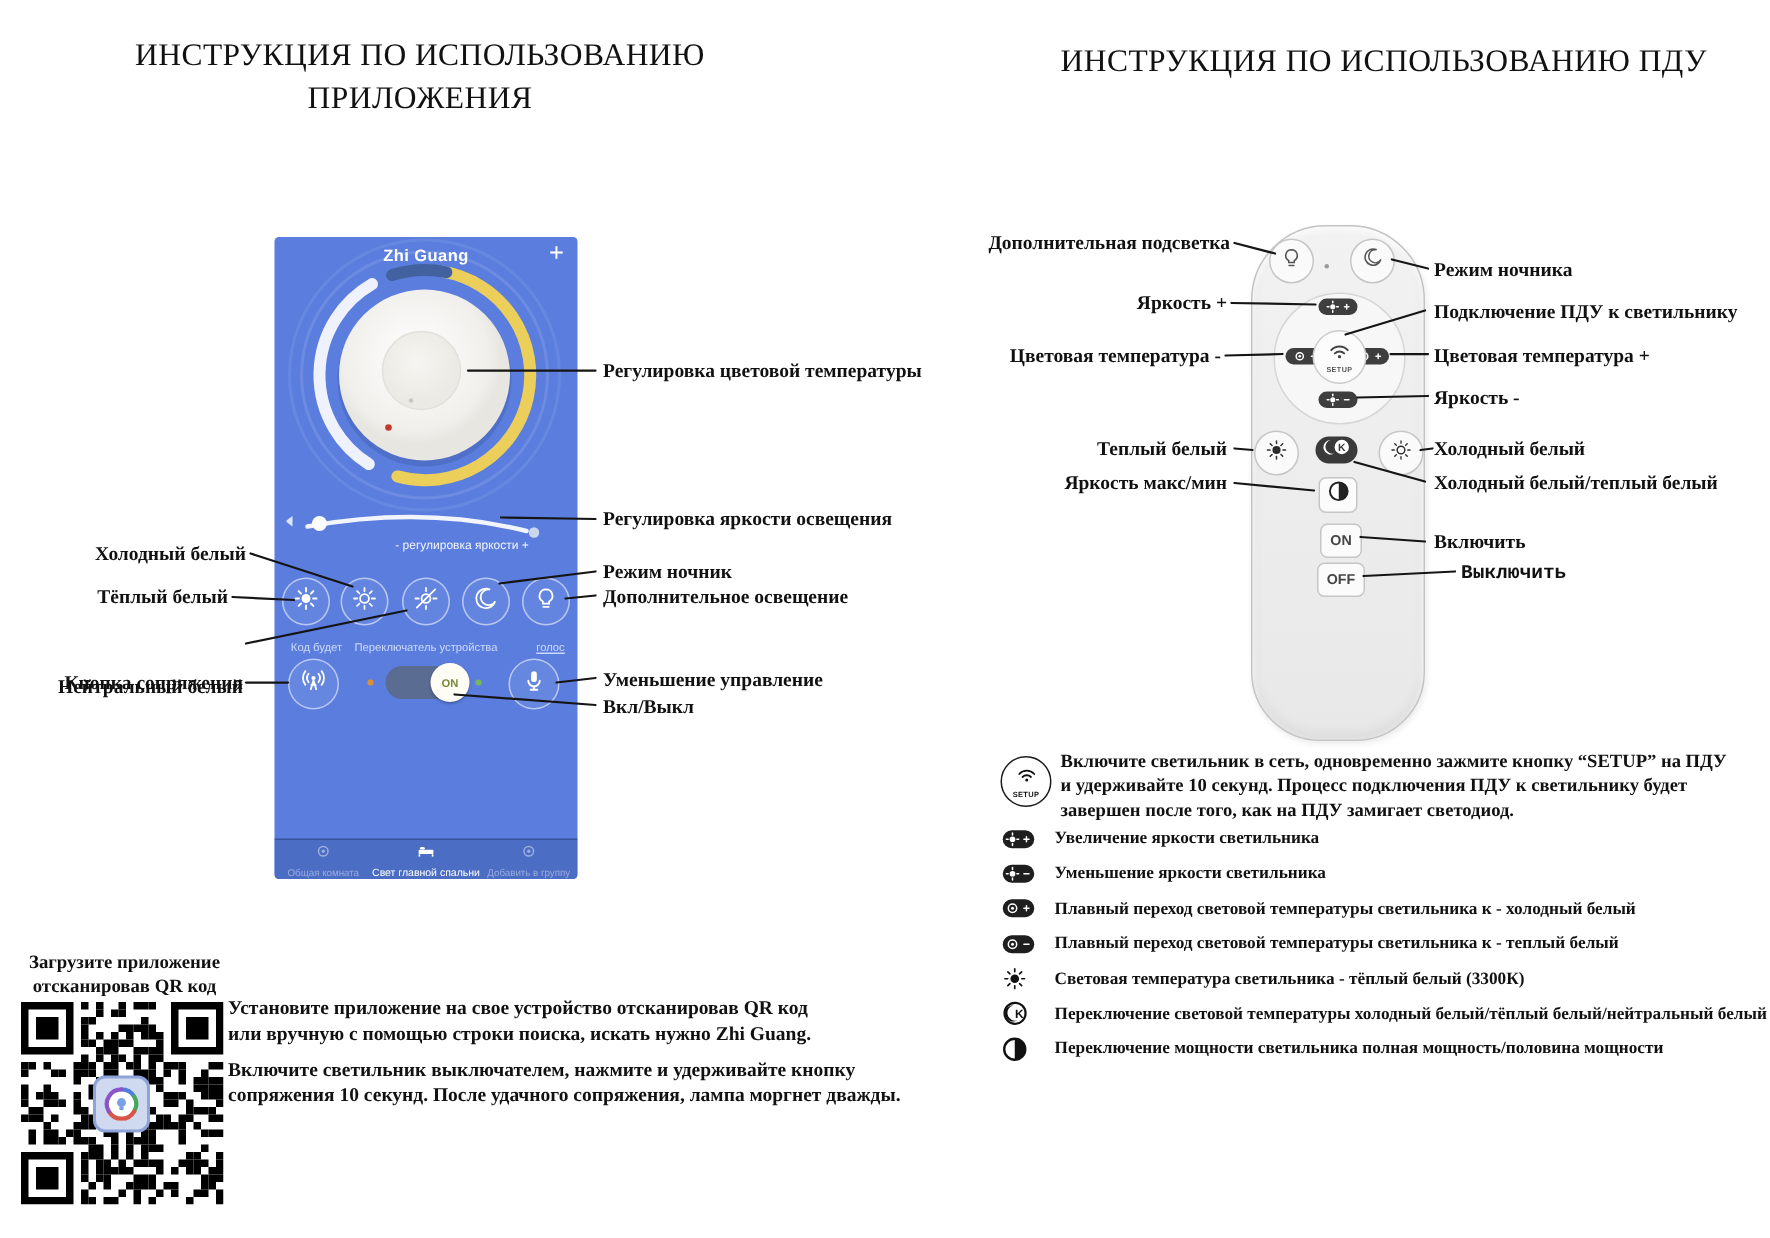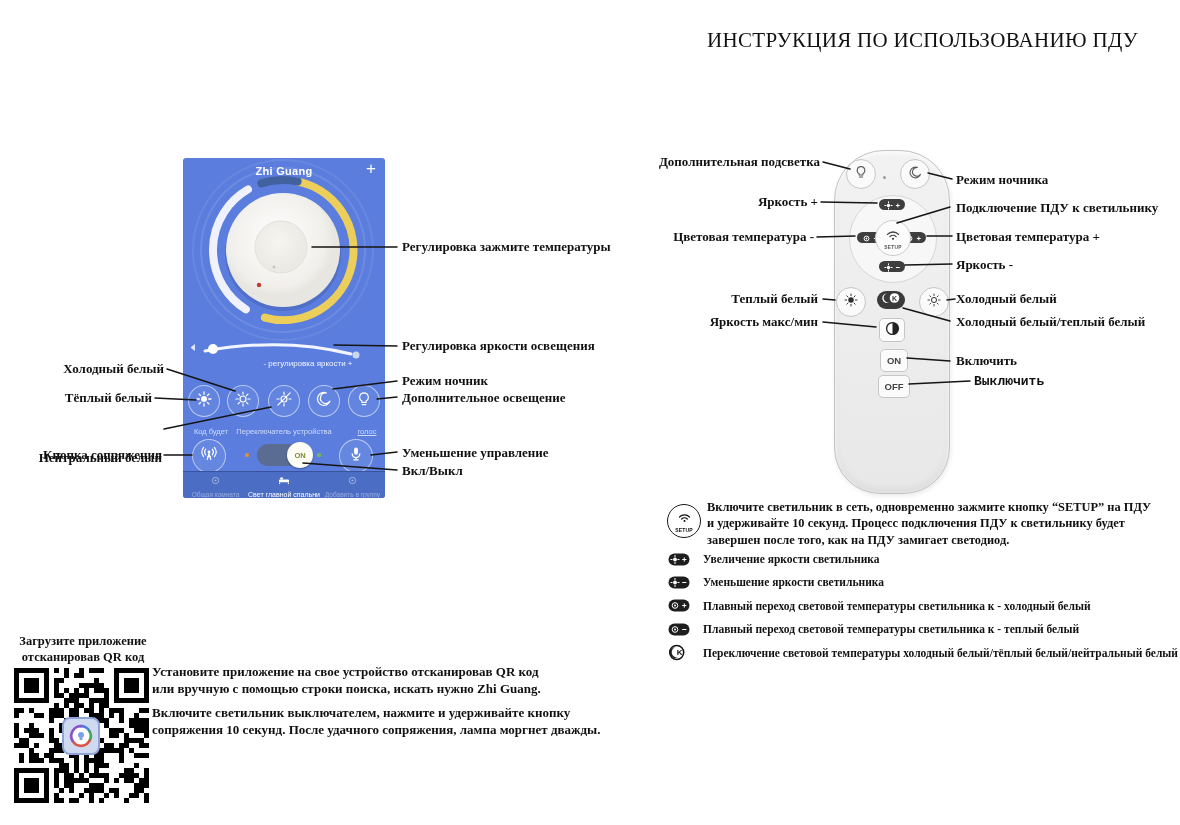--- a/index.html
+++ b/index.html
@@ -5,21 +5,21 @@
   html,body{margin:0;padding:0;background:#fff;}
   #canvas{position:relative;width:1180px;height:825px;background:#fff;overflow:hidden;
           font-family:"Liberation Serif",serif;color:#111;}
   .abs{position:absolute;}
   .title{position:absolute;font-size:21px;line-height:1.4;text-align:center;white-space:pre-line;letter-spacing:.3px;}
   .callout{position:absolute;font-weight:700;font-size:13px;line-height:1.1;white-space:nowrap;}
   .para{position:absolute;font-weight:700;font-size:13px;line-height:1.34;white-space:pre-line;}
   .lines{position:absolute;left:0;top:0;pointer-events:none;}
 
   
-  .app{position:absolute;left:183px;top:158px;width:202px;height:340px;border-radius:3px;overflow:hidden;
+  .app{position:absolute;left:183px;top:158px;width:202px;height:428px;border-radius:3px;overflow:hidden;
        background:var(--app-background,#5b7ede);font-family:"Liberation Sans",sans-serif;}
   .app-hdr{position:absolute;top:7px;left:0;right:0;text-align:center;color:#fff;font-size:11px;font-weight:700;letter-spacing:.3px;}
   .app-add{position:absolute;top:1px;right:9px;color:#fff;font-size:17px;font-weight:400;}
   .mode-btn{position:absolute;top:227px;width:30px;height:30px;border-radius:50%;
             border:1px solid rgba(255,255,255,.55);background:rgba(255,255,255,.06);
             display:flex;align-items:center;justify-content:center;}
   .small-lbl{position:absolute;top:269px;font-size:7.5px;color:rgba(222,233,255,.85);text-align:center;white-space:nowrap;}
   .round-btn{position:absolute;top:281px;width:32px;height:32px;border-radius:50%;
              border:1px solid rgba(255,255,255,.55);background:rgba(255,255,255,.07);
              display:flex;align-items:center;justify-content:center;}
@@ -65,20 +65,22 @@
   .qr-caption{position:absolute;left:14px;top:634px;width:138px;text-align:center;font-weight:700;
               font-size:12.5px;line-height:1.25;white-space:pre-line;}
   .qr-app-icon{position:absolute;left:62px;top:717px;width:38px;height:38px;border-radius:8px;
                background:#cfd9f0;border:2px solid #8fa3d6;display:flex;align-items:center;justify-content:center;box-sizing:border-box;}
 </style>
 </head>
 <body>
 
 <div id="canvas">
 
+  <div class="title" style="left:60px;top:22px;width:440px;">ИНСТРУКЦИЯ ПО ИСПОЛЬЗОВАНИЮ
+ПРИЛОЖЕНИЯ</div>
   <div class="title" style="left:700px;top:26px;width:445px;">ИНСТРУКЦИЯ ПО ИСПОЛЬЗОВАНИЮ ПДУ</div>
 
   <div class="app">
     <svg class="abs" style="left:0;top:0" width="202" height="215" viewBox="0 0 202 215">
       <defs>
         <radialGradient id="dg" cx="45%" cy="40%">
             <stop offset="0%" stop-color="#ffffff"></stop>
             <stop offset="85%" stop-color="#f1efeb"></stop>
             <stop offset="100%" stop-color="#e8e6e1"></stop>
           </radialGradient>
@@ -216,21 +218,21 @@
             </svg></span>
         <span class="tl">Добавить в группу</span>
       </div>
     </div>
   </div>
 
   <div class="callout" style="right:1016px;top:362px;">Холодный белый</div>
   <div class="callout" style="right:1028px;top:391px;">Тёплый белый</div>
   <div class="callout" style="right:1018px;top:423px;margin-top:28px;">Нейтральный белый</div>
   <div class="callout" style="right:1018px;top:448px;">Кнопка сопряжения</div>
-  <div class="callout" style="left:402px;top:240px;">Регулировка зажмите температуры</div>
+  <div class="callout" style="left:402px;top:240px;">Регулировка цветовой температуры</div>
   <div class="callout" style="left:402px;top:339px;">Регулировка яркости освещения</div>
   <div class="callout" style="left:402px;top:374px;">Режим ночник</div>
   <div class="callout" style="left:402px;top:391px;">Дополнительное освещение</div>
   <div class="callout" style="left:402px;top:446px;">Уменьшение управление</div>
   <div class="callout" style="left:402px;top:464px;">Вкл/Выкл</div>
 
   <div class="remote">
     <div class="rc-round" style="left:11px;top:8px;width:28px;height:28px;">
       <span><svg width="16" height="16" viewBox="0 0 20 20">
             <g stroke="#555" stroke-width="1.3" fill="none" stroke-linecap="round">
@@ -434,27 +436,54 @@
             <rect x=".5" y=".5" width="21" height="12" rx="6" fill="#1e1e1e"></rect>
             <circle cx="7" cy="6.5" r="2.8" fill="none" stroke="#fff" stroke-width="1"></circle>
             <circle cx="7" cy="6.5" r="1" fill="#fff"></circle>
             <line x1="14.6" y1="6.5" x2="18" y2="6.5" stroke="#fff" stroke-width="1" stroke-linecap="round"></line>
           </svg>
         </span>
       <span class="ltx">Плавный переход световой температуры светильника к - теплый белый</span>
     </div>
     <div class="lrow">
       <span class="lic">
+          <svg width="17" height="17" viewBox="0 0 20 20">
+            <circle cx="10" cy="10" r="3.4" fill="#111"></circle>
+            <g stroke="#111" stroke-width="1.3" stroke-linecap="round">
+              <line x1="10" y1="2.3" x2="10" y2="4.5"></line>
+              <line x1="10" y1="15.5" x2="10" y2="17.7"></line>
+              <line x1="2.3" y1="10" x2="4.5" y2="10"></line>
+              <line x1="15.5" y1="10" x2="17.7" y2="10"></line>
+              <line x1="4.6" y1="4.6" x2="6.2" y2="6.2"></line>
+              <line x1="13.8" y1="13.8" x2="15.4" y2="15.4"></line>
+              <line x1="15.4" y1="4.6" x2="13.8" y2="6.2"></line>
+              <line x1="6.2" y1="13.8" x2="4.6" y2="15.4"></line>
+            </g>
+          </svg>
+        </span>
+      <span class="ltx">Световая температура светильника - тёплый белый (3300К)</span>
+    </div>
+    <div class="lrow">
+      <span class="lic">
           <svg width="18" height="17" viewBox="0 0 18 17">
             <circle cx="8.7" cy="8.5" r="7" fill="none" stroke="#111" stroke-width="1.5"></circle>
             <path d="M7.4,3.2 a5.4,5.4 0 1 0 2.9,10 a4.3,4.3 0 1 1 -2.9,-10 z" fill="#111"></path>
             <text x="11.6" y="11.4" text-anchor="middle" font-family="Liberation Sans,sans-serif" font-size="8" font-weight="bold" fill="#111">K</text>
           </svg>
         </span>
       <span class="ltx">Переключение световой температуры холодный белый/тёплый белый/нейтральный белый</span>
+    </div>
+    <div class="lrow">
+      <span class="lic">
+          <svg width="17" height="17" viewBox="0 0 16 16">
+            <circle cx="8" cy="8" r="6.6" fill="#fff" stroke="#111" stroke-width="1.5"></circle>
+            <path d="M8,1.4 a6.6,6.6 0 0 1 0,13.2 z" fill="#111"></path>
+          </svg>
+        </span>
+      <span class="ltx">Переключение мощности светильника полная мощность/половина мощности</span>
     </div>
   </div>
 
   <div class="qr-caption">Загрузите приложение
 отсканировав QR код</div>
   <svg id="qr" class="abs" style="left:14px;top:668px;" width="135" height="135">
       <rect x="40" y="0" width="5" height="5" fill="#000"></rect>
       <rect x="50" y="0" width="5" height="5" fill="#000"></rect>
       <rect x="65" y="0" width="5" height="5" fill="#000"></rect>
       <rect x="75" y="0" width="5" height="5" fill="#000"></rect>

